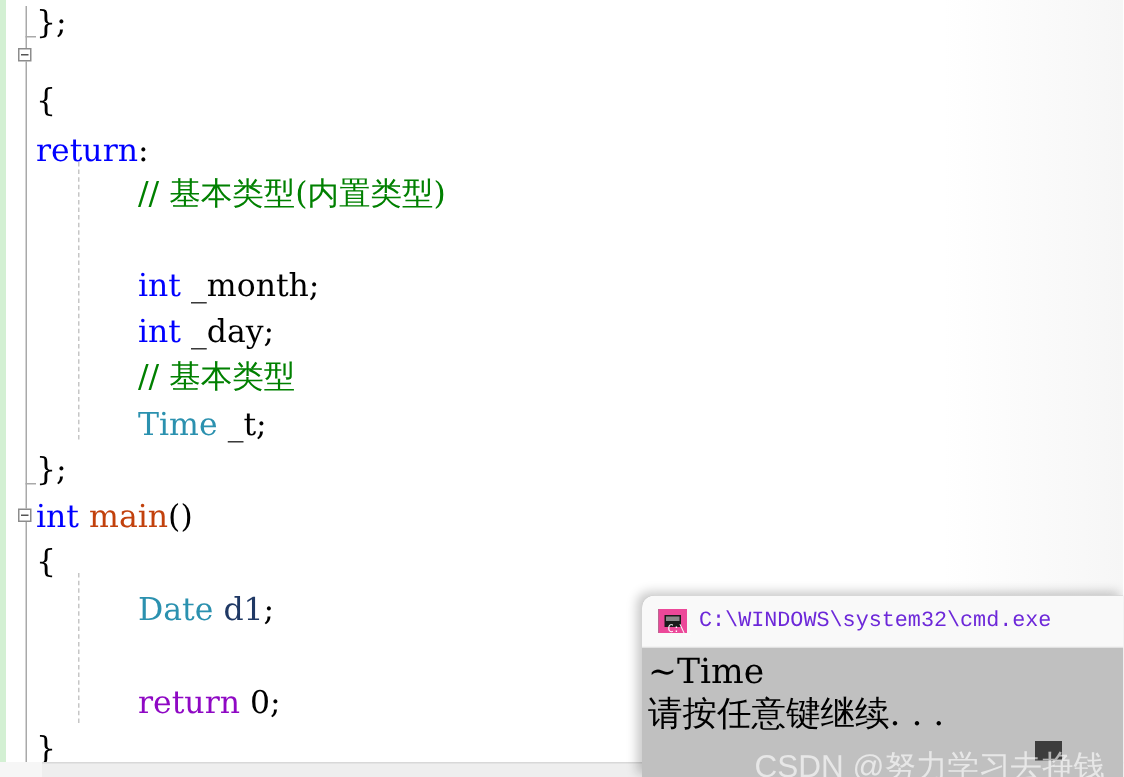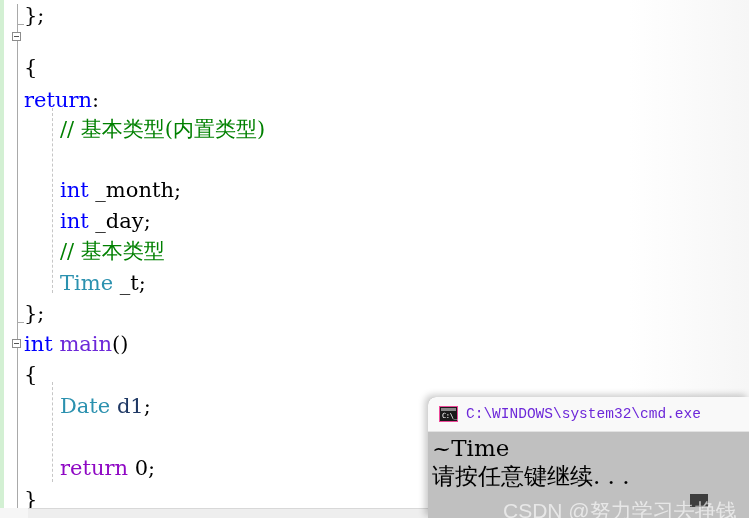--- a/index.html
+++ b/index.html
@@ -79,27 +79,27 @@
     position: absolute;
     left: 0;
     height: 30px;
     line-height: 30px;
     white-space: pre;
     font-family: "DejaVu Serif", "Liberation Serif", serif;
     font-size: 21px;
     color: #000000;
   }
   .ind0 { padding-left: 24px; }
-  .ind2 { padding-left: 60px; }
+  .ind2 { padding-left: 92px; }
 
   .kw      { color: #0000ff; }
   .type    { color: #2b91af; }
   .ctrl    { color: #8f08c4; }
   .cmt     { color: #008000; }
-  .fn      { color: #6d28d9; }
+  .fn      { color: #c2410c; }
   .ident   { color: #1f3864; }
   .num     { color: #000000; }
   .plain   { color: #000000; }
 
   
   .editor-bottom {
     position: absolute;
     left: 0; bottom: 0;
     width: 749px; height: 10px;
     background: #eeeeee;
@@ -139,21 +139,21 @@
     border-bottom: 1px solid #e2e2e2;
     display: flex;
     align-items: center;
     padding-left: 11px;
     box-sizing: border-box;
   }
   .cmd-icon {
     position: relative;
     width: 19px; height: 16px;
     background: #1a1a1a;
-    border: 1px solid #ec4899;
+    border: 4px solid #ec4899;
     box-sizing: border-box;
     flex: 0 0 auto;
     margin-right: 8px;
   }
   .cmd-icon .bar {
     position: absolute;
     left: 1px; top: 1px; right: 1px;
     height: 3px;
     background: #8a8a8a;
   }

